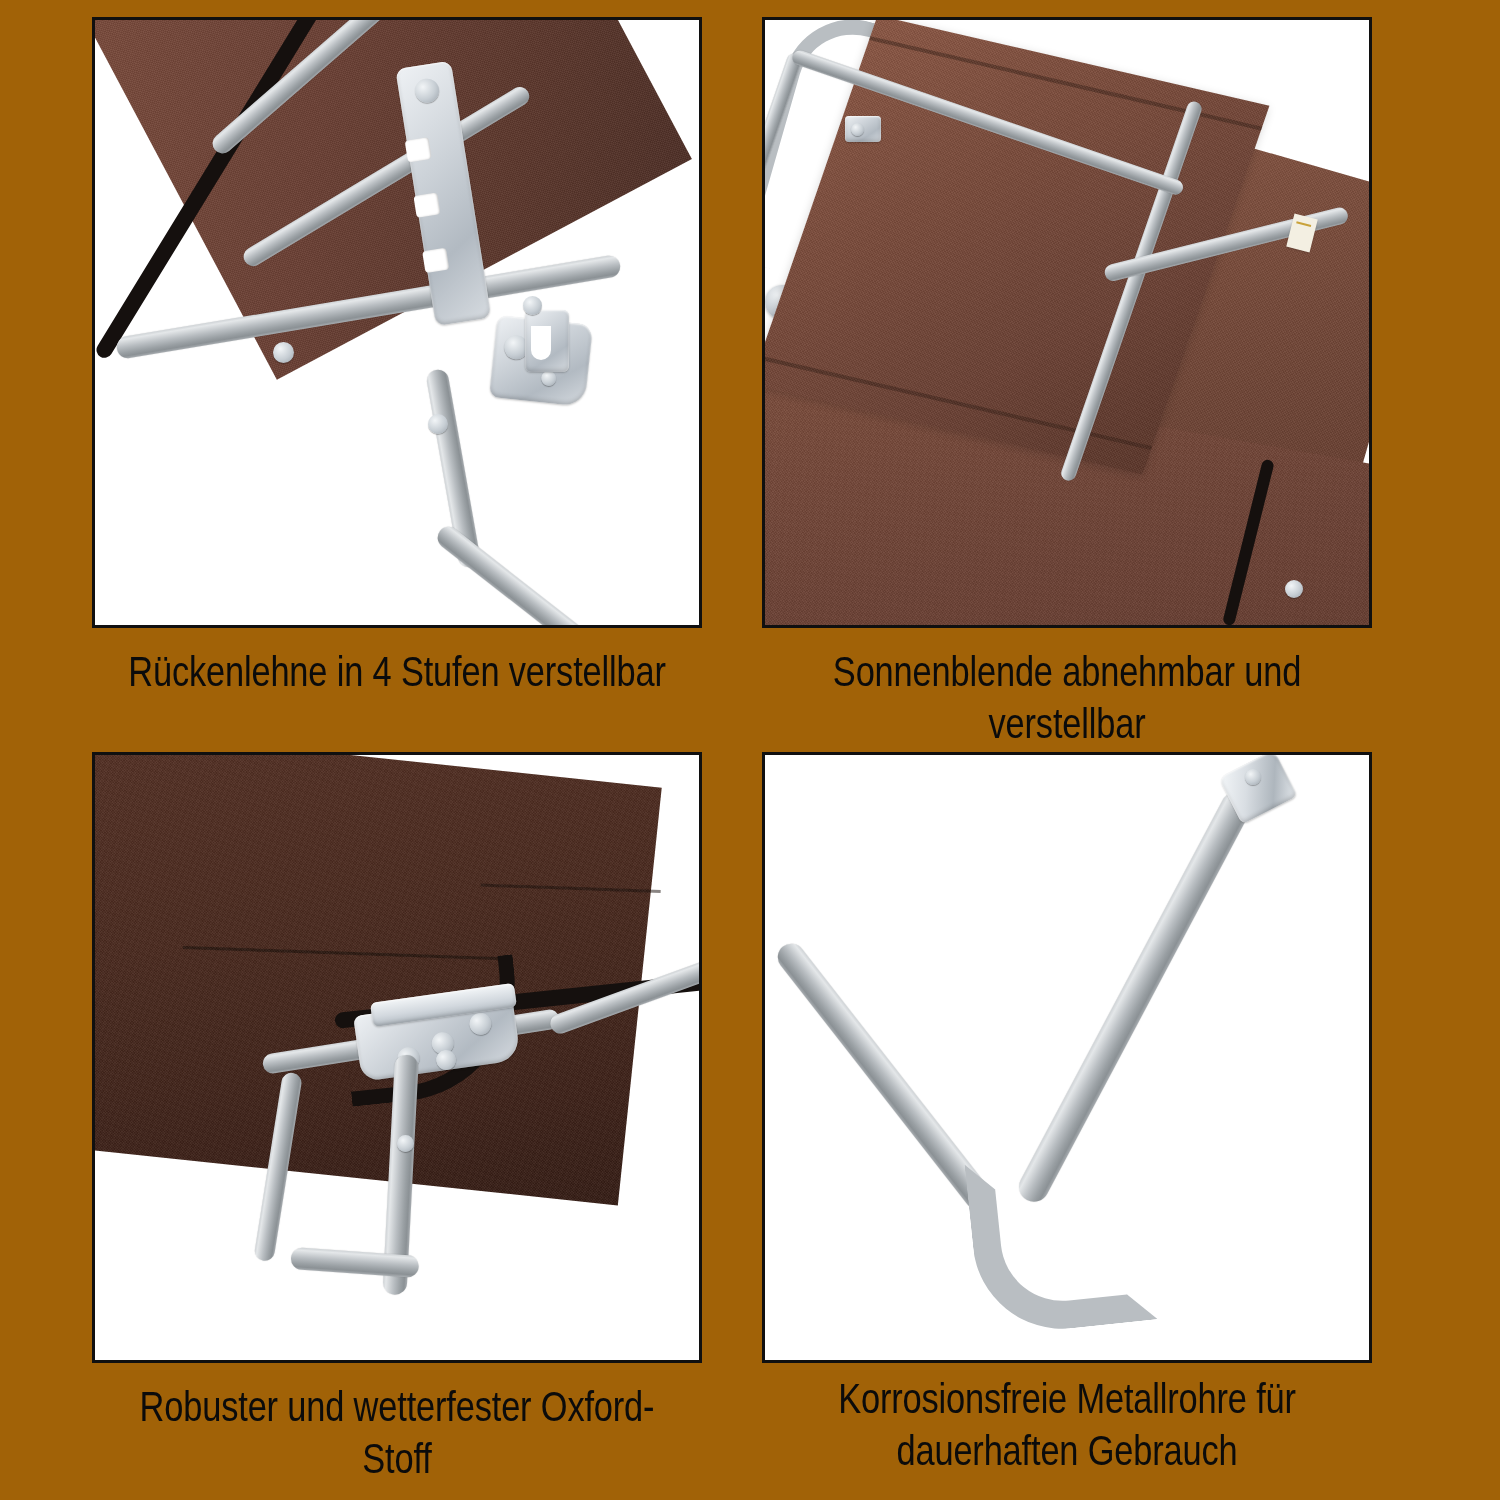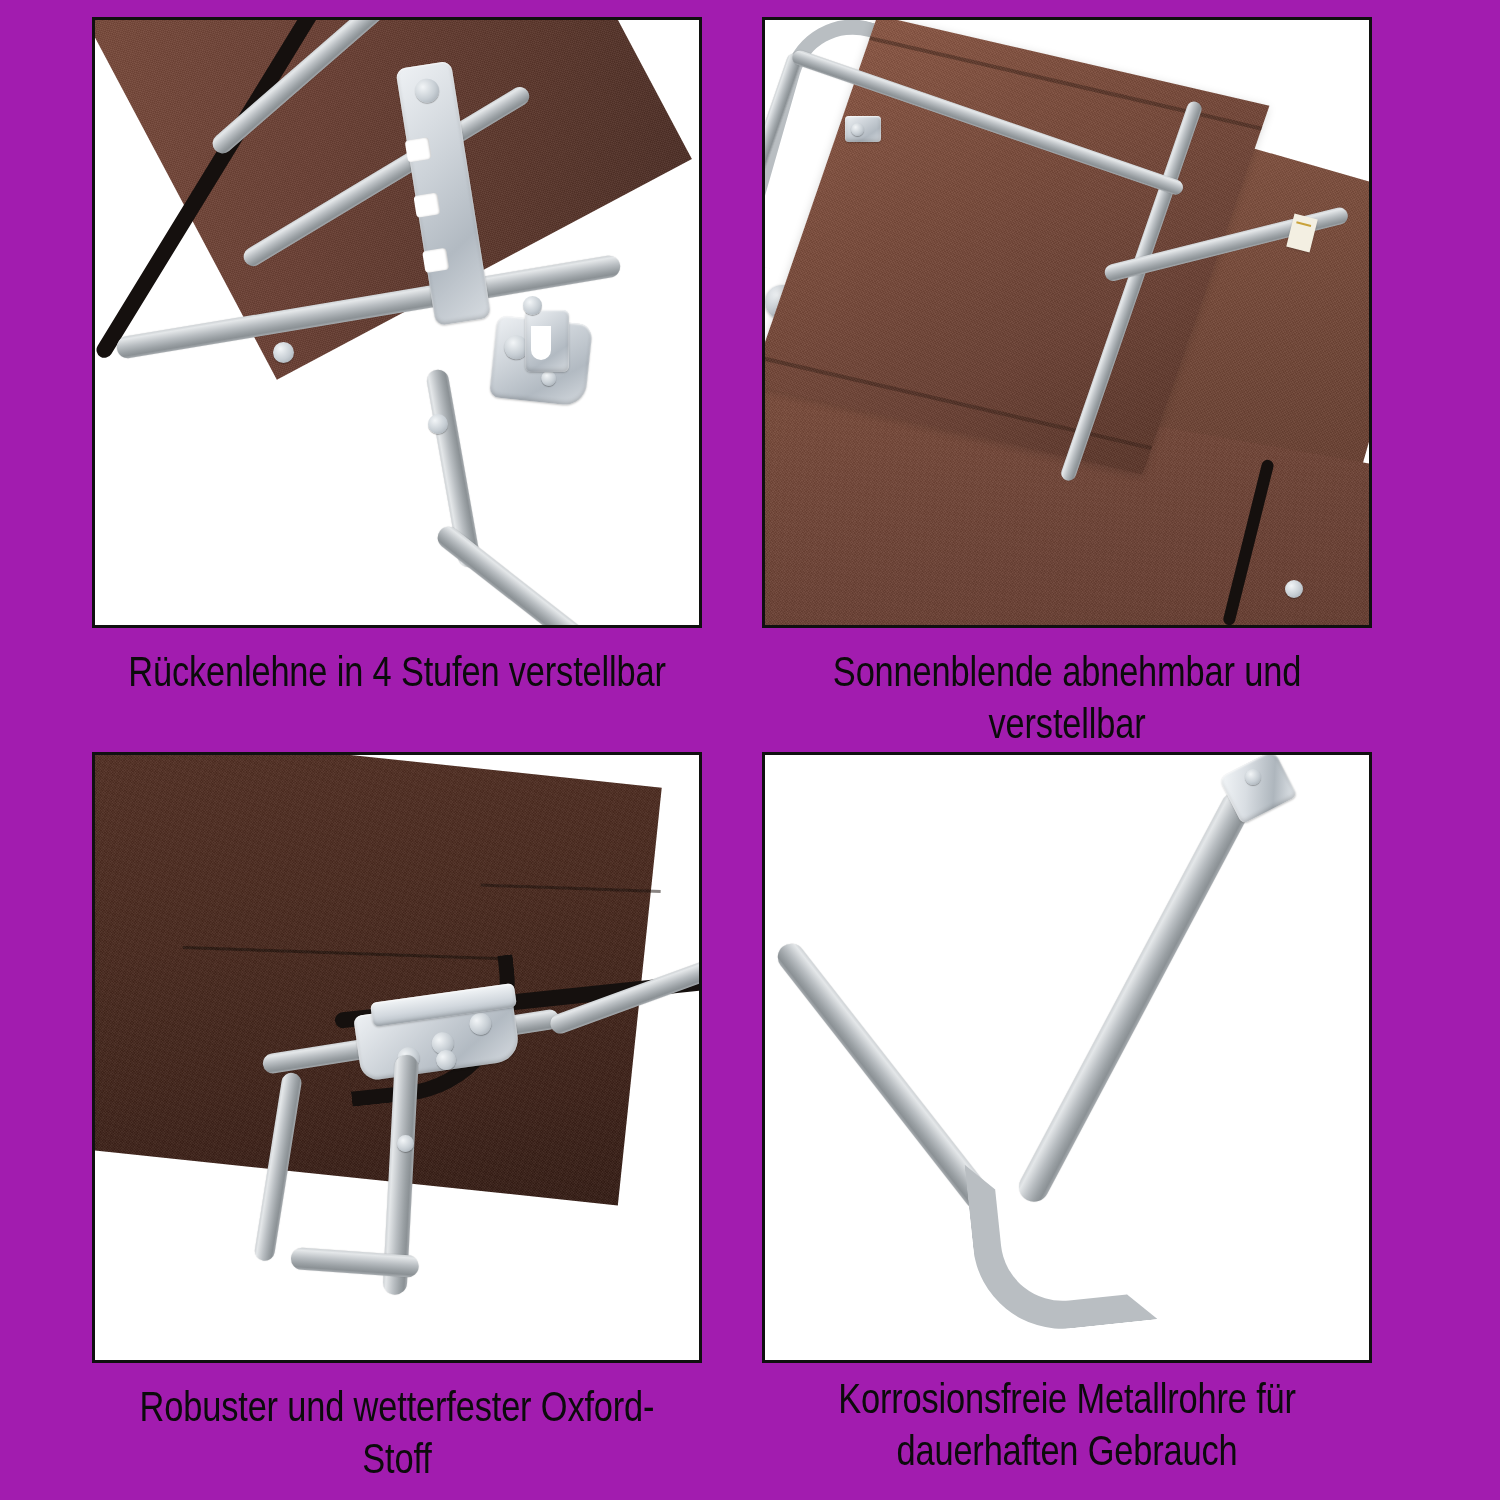--- a/index.html
+++ b/index.html
@@ -13,21 +13,21 @@
     height: 1500px;
     overflow: hidden;
     font-family: "Liberation Sans", "DejaVu Sans", sans-serif;
     -webkit-font-smoothing: antialiased;
   }
 
   .sheet {
     position: relative;
     width: 1500px;
     height: 1500px;
-    background: #a21caf;
+    background: #a16207;
   }
 
   
   .cell {
     position: absolute;
   }
   .cell-0 { left: 92px;  top: 17px;   width: 610px; height: 700px; }
   .cell-1 { left: 762px; top: 17px;   width: 722px; height: 700px; }
   .cell-2 { left: 92px;  top: 752px;  width: 610px; height: 700px; }
   .cell-3 { left: 762px; top: 752px;  width: 610px; height: 700px; }

